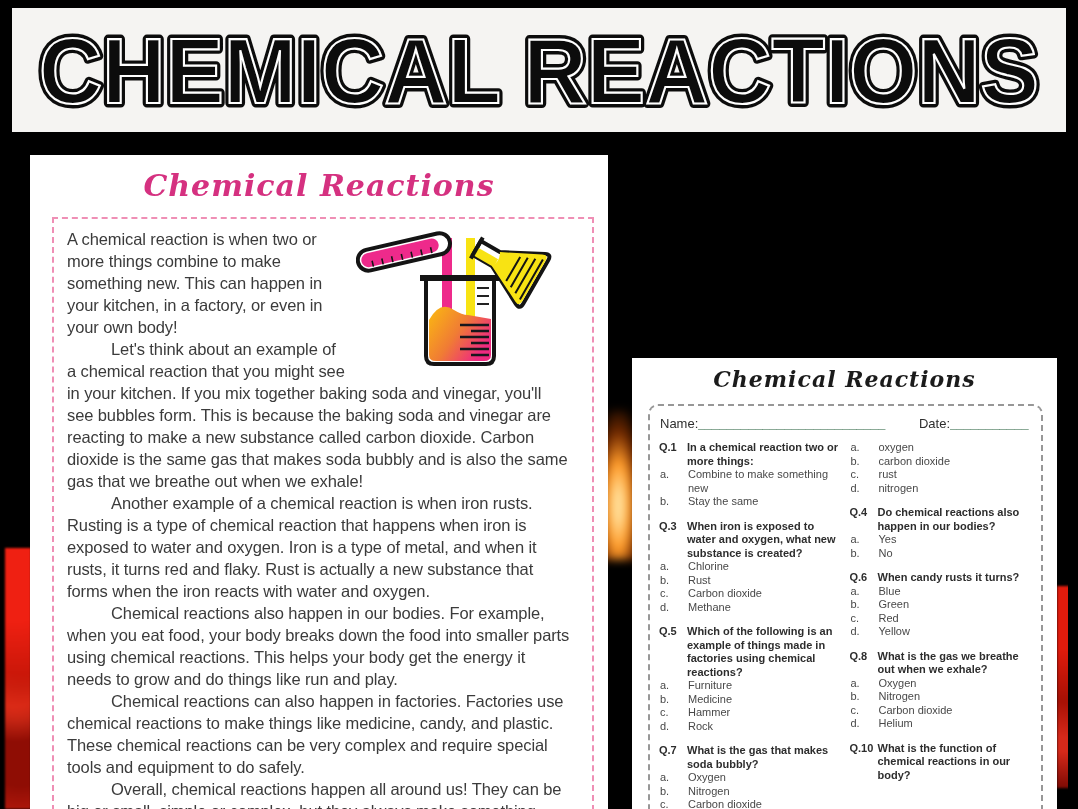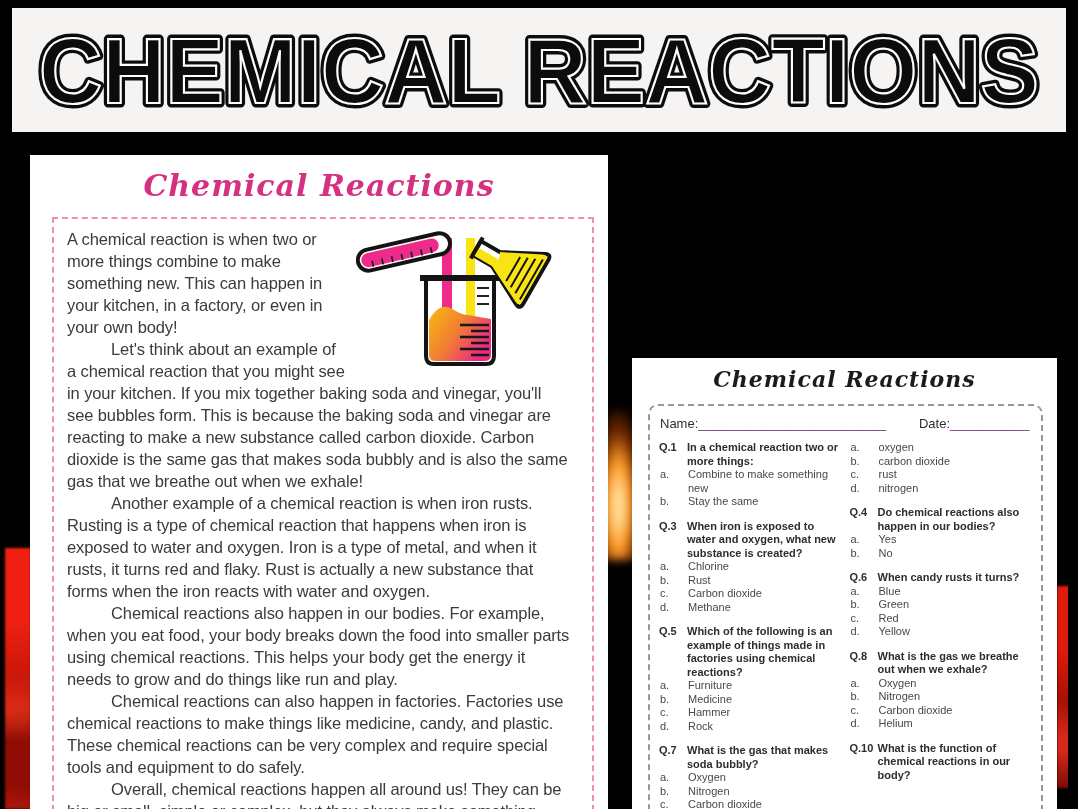--- a/index.html
+++ b/index.html
@@ -49,21 +49,21 @@
   .para{margin:0;letter-spacing:-0.1px;}
   .para.indent{text-indent:44px;}
   .illustration{float:right;width:214px;height:146px;margin:2px 0 2px 8px;}
   .illustration svg{display:block;width:100%;height:100%;}
 
   .quiz-box{position:absolute;left:16px;right:14px;top:46px;bottom:-12px;
     border:2px dashed #979797;border-radius:10px;box-sizing:border-box;
     padding:8px 9px 0 9px;color:#3c3c3c;}
   .nd-row{display:flex;align-items:baseline;font-size:13px;color:#2e2e2e;
     margin:2px 2px 10px 1px;white-space:nowrap;justify-content:space-between;}
-  .nd-line{overflow:hidden;color:#701a75;}
+  .nd-line{overflow:hidden;color:#14532d;font-style:italic;}
   .name-line{width:202px;}
   .nd-spacer{flex:1;}
   .date-line{width:80px;}
 
   .qcols{display:flex;gap:8px;}
   .qcol{flex:1;min-width:0;}
   .q{margin-bottom:11px;}
   .qh{display:flex;font-weight:bold;font-size:11px;line-height:13.5px;color:#2d2d2d;}
   .qid{flex:0 0 28px;}
   .qt{flex:1;}

